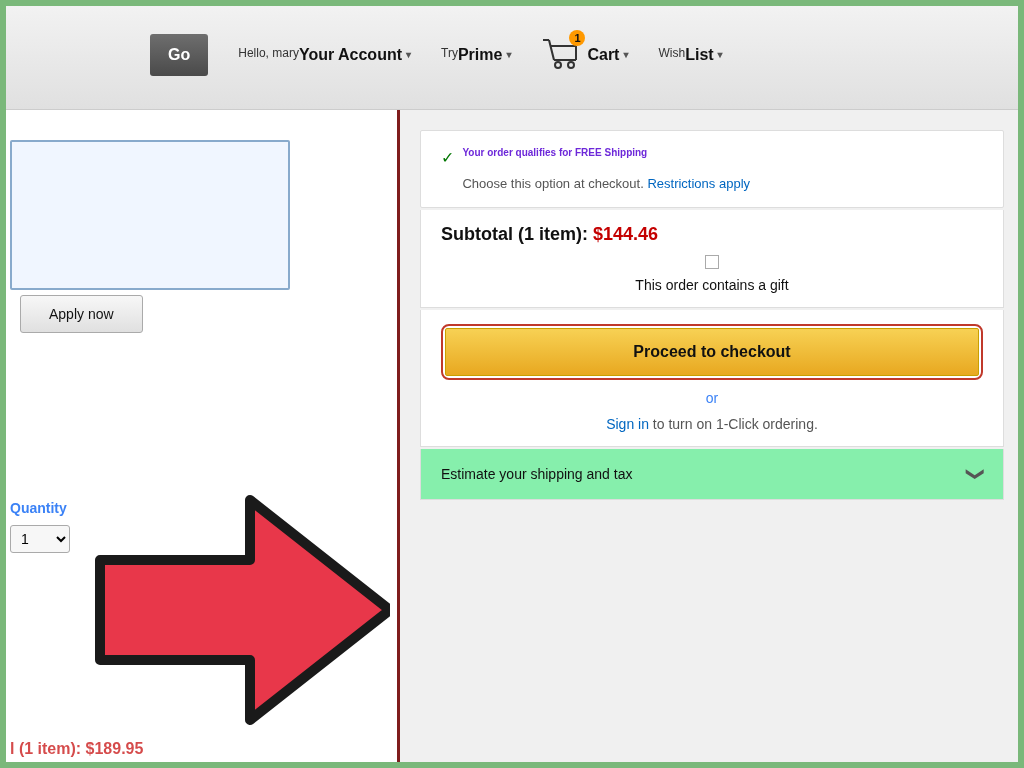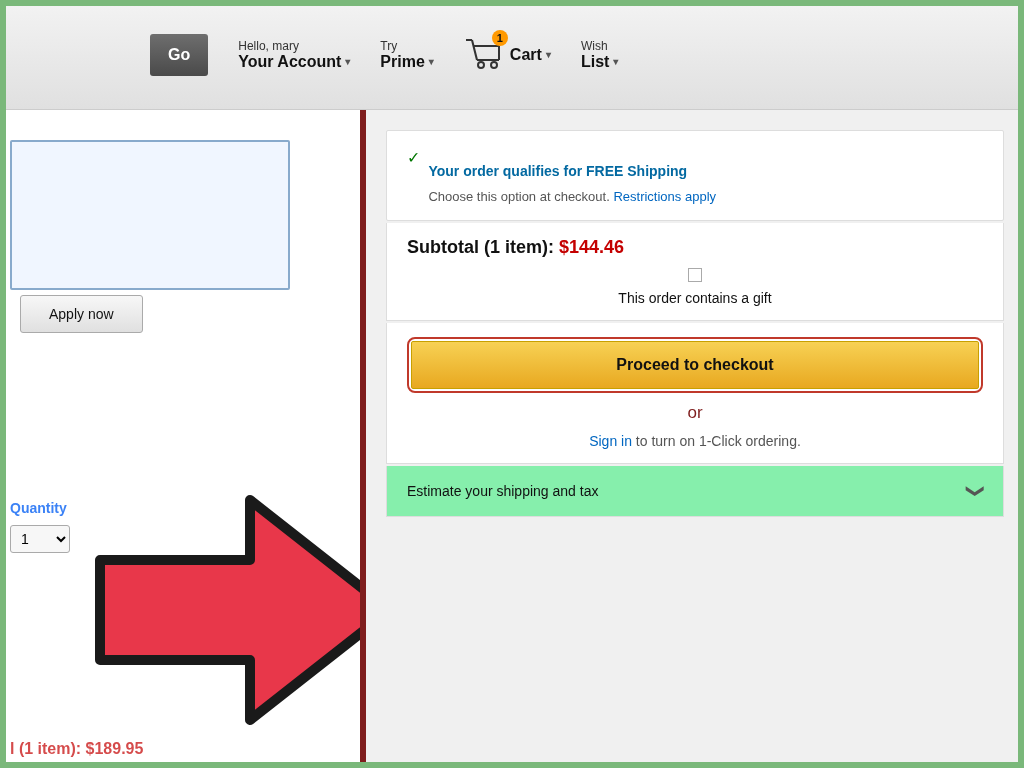--- a/index.html
+++ b/index.html
@@ -51,21 +51,20 @@
 
     .header-nav {
       display: flex;
       align-items: center;
       gap: 30px;
       margin-left: 10px;
     }
 
     .nav-item {
       display: flex;
-      flex-direction: column;
       align-items: flex-start;
       cursor: pointer;
     }
 
     .nav-item .greeting {
       font-size: 12px;
       color: #333;
     }
 
     .nav-item .main-label {
@@ -115,23 +114,23 @@
     }
 
     
     .main-content {
       display: flex;
       height: calc(768px - 110px);
     }
 
     
     .left-panel {
-      width: 366px;
+      width: 400px;
       background: #fff;
-      border-right: 6px solid #7f1d1d;
+      border-right: 3px solid #7f1d1d;
       position: relative;
       overflow: hidden;
     }
 
     .blue-box {
       position: absolute;
       top: 30px;
       left: 10px;
       width: 280px;
       height: 150px;
@@ -220,30 +219,29 @@
     }
 
     .check-icon {
       color: #007600;
       font-size: 16px;
       margin-top: 1px;
       flex-shrink: 0;
     }
 
     .free-shipping-text .headline {
-      color: #0369a1;
-      font-weight: bold;
-      font-size: 14px;
-      margin-top: 16px;
+      color: #6d28d9;
+      font-weight: bold;
+      font-size: 10px;
     }
 
     .free-shipping-text .sub {
       color: #555;
       font-size: 13px;
-      margin-top: 10px;
+      margin-top: 18px;
     }
 
     .free-shipping-text .restrictions {
       color: #0066c0;
       cursor: pointer;
     }
 
     
     .subtotal-section {
       background: #fff;
@@ -304,22 +302,22 @@
       font-size: 16px;
       font-weight: bold;
       color: #111;
       cursor: pointer;
       border-radius: 2px;
       text-align: center;
     }
 
     .or-divider {
       text-align: center;
-      color: #7f1d1d;
-      font-size: 17px;
+      color: #3b82f6;
+      font-size: 14px;
       margin: 10px 0;
     }
 
     .sign-in-row {
       font-size: 14px;
       color: #555;
       text-align: center;
     }
 
     .sign-in-row .sign-in-link {

